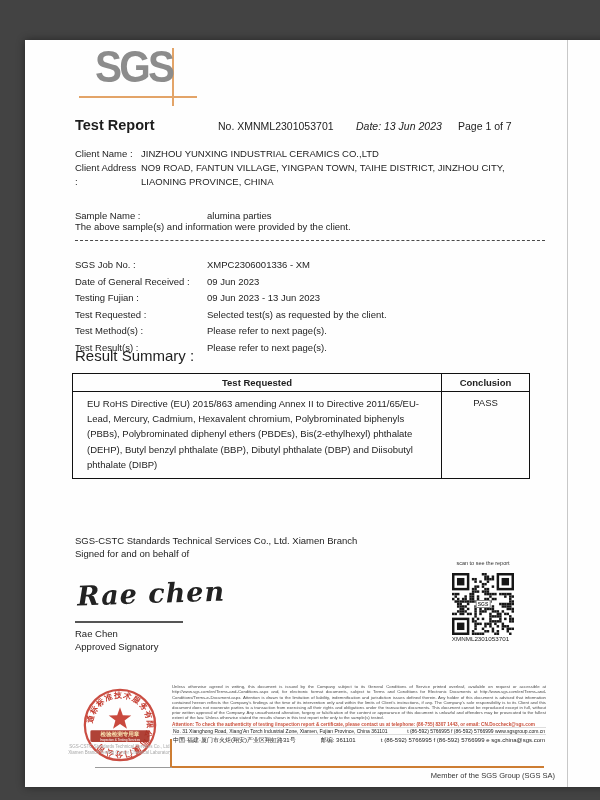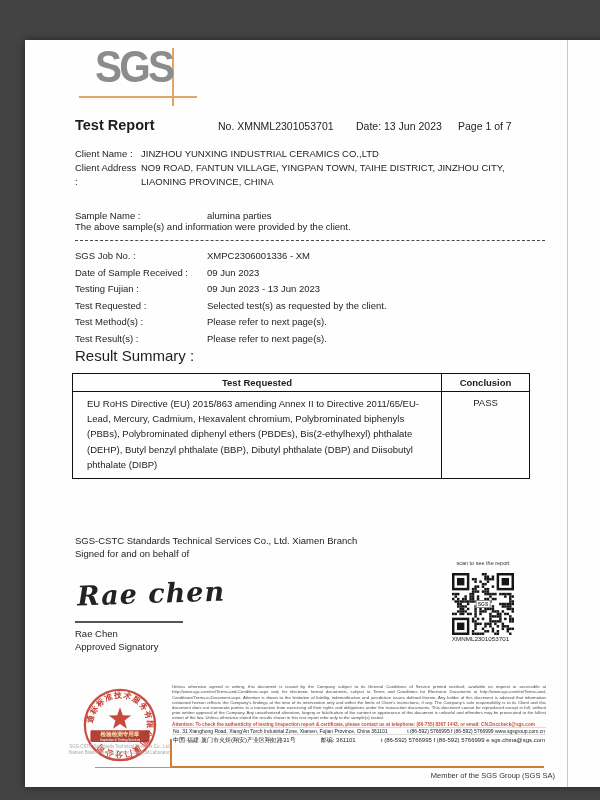--- a/index.html
+++ b/index.html
@@ -13,35 +13,35 @@
   .logo-wrap { position:absolute; left:48px; top:6px; width:130px; height:62px; }
   .logo-text { position:absolute; left:22px; top:-4px; font-size:44px; font-weight:bold;
     color:#8c8c8c; letter-spacing:-3px; transform:scaleX(.92); transform-origin:0 0; }
   .logo-hline { position:absolute; left:6px; top:50px; width:118px; height:2px; background:#e3a468; }
   .logo-vline { position:absolute; left:99px; top:2px; width:2px; height:58px; background:#e3a468; }
 
   
   .hdr { position:absolute; top:80px; left:0; width:100%; font-size:10.5px; }
   .hdr .title { position:absolute; left:50px; top:-3px; font-size:14.5px; font-weight:bold; }
   .hdr .no   { position:absolute; left:193px; }
-  .hdr .date { position:absolute; left:331px; }
+  .hdr .date { position:absolute; left:331px;font-style:italic; }
   .hdr .pg   { position:absolute; left:433px; }
 
   .row { display:flex; font-size:9.5px; line-height:1.45; }
   .lbl { flex:0 0 auto; }
   .client-block { position:absolute; left:50px; top:107px; width:468px; }
   .client-block .lbl { width:66px; }
   .client-block .val { flex:1; }
 
   .sample-block { position:absolute; left:50px; top:170px; width:468px; font-size:9.5px; }
   .sample-line { display:flex;align-items:flex-end; }
   .sample-line .lbl { width:132px; }
   .divider { position:absolute; left:50px; top:200px; width:470px; border-top:1px dashed #4a4a4a; }
 
-  .job-block { position:absolute; left:50px; top:210px; width:468px; }
+  .job-block { position:absolute; left:50px; top:219px; width:468px; }
   .job-row { display:flex; font-size:9.5px; margin-bottom:5.6px; }
   .job-row .lbl { width:132px; }
   .rs-label { position:absolute; left:50px; top:307px; font-size:15px; }
 
   
   .stable { position:absolute; left:47px; top:333px; width:458px; border:1.5px solid #111;
     border-collapse:collapse; font-size:9.5px; }
   .stable th, .stable td { border:1.5px solid #111; }
   .stable th { text-align:center; padding:3px 8px; font-size:9.5px; }
   .stable th.conc, .stable td.conc { width:88px; text-align:center; vertical-align:top; }
@@ -125,21 +125,21 @@
     <div>The above sample(s) and information were provided by the client.</div>
   </div>
   <div class="divider"></div>
 
   <div class="job-block">
     <div class="job-row">
       <span class="lbl">SGS Job No. :</span>
       <span>XMPC2306001336 - XM</span>
     </div>
     <div class="job-row">
-      <span class="lbl">Date of Sample Received :</span>
+      <span class="lbl">Date of General Received :</span>
       <span>09 Jun 2023</span>
     </div>
     <div class="job-row">
       <span class="lbl">Testing Fujian :</span>
       <span>09 Jun 2023 - 13 Jun 2023</span>
     </div>
     <div class="job-row">
       <span class="lbl">Test Requested :</span>
       <span>Selected test(s) as requested by the client.</span>
     </div>

